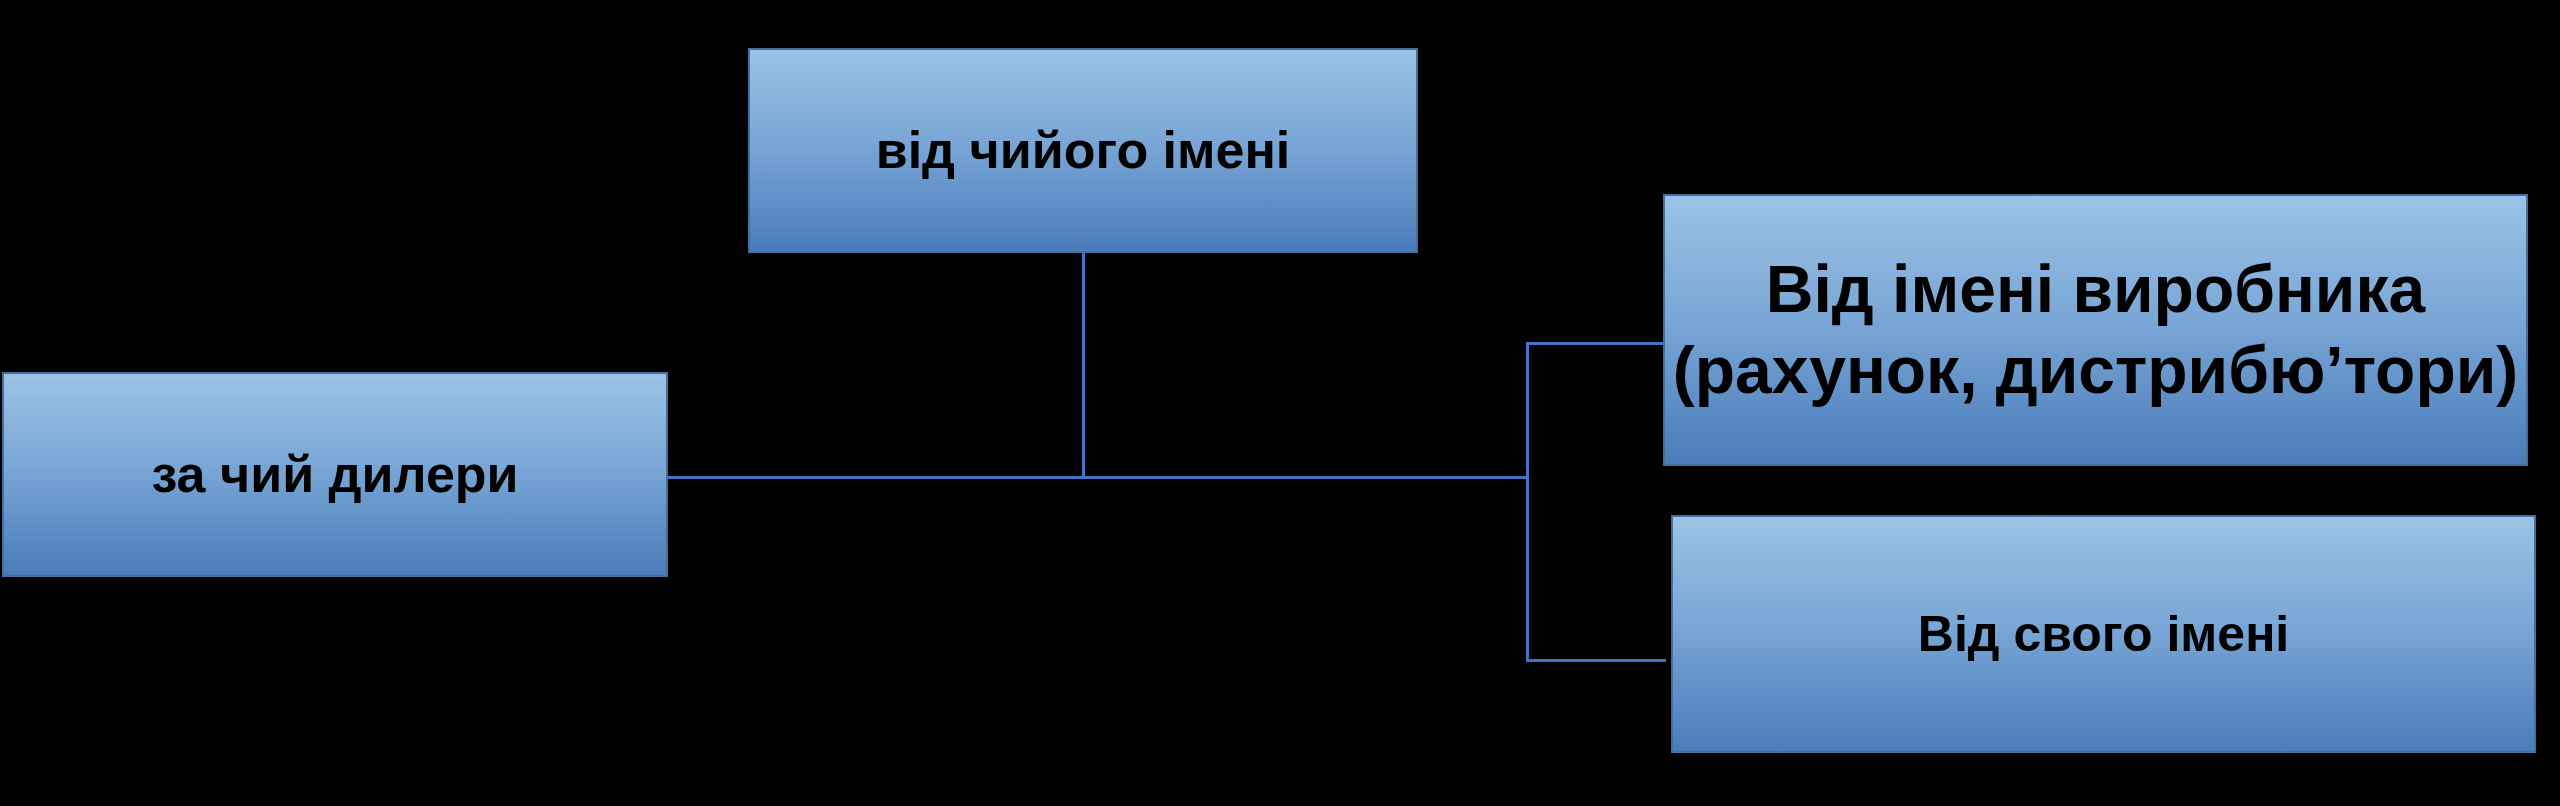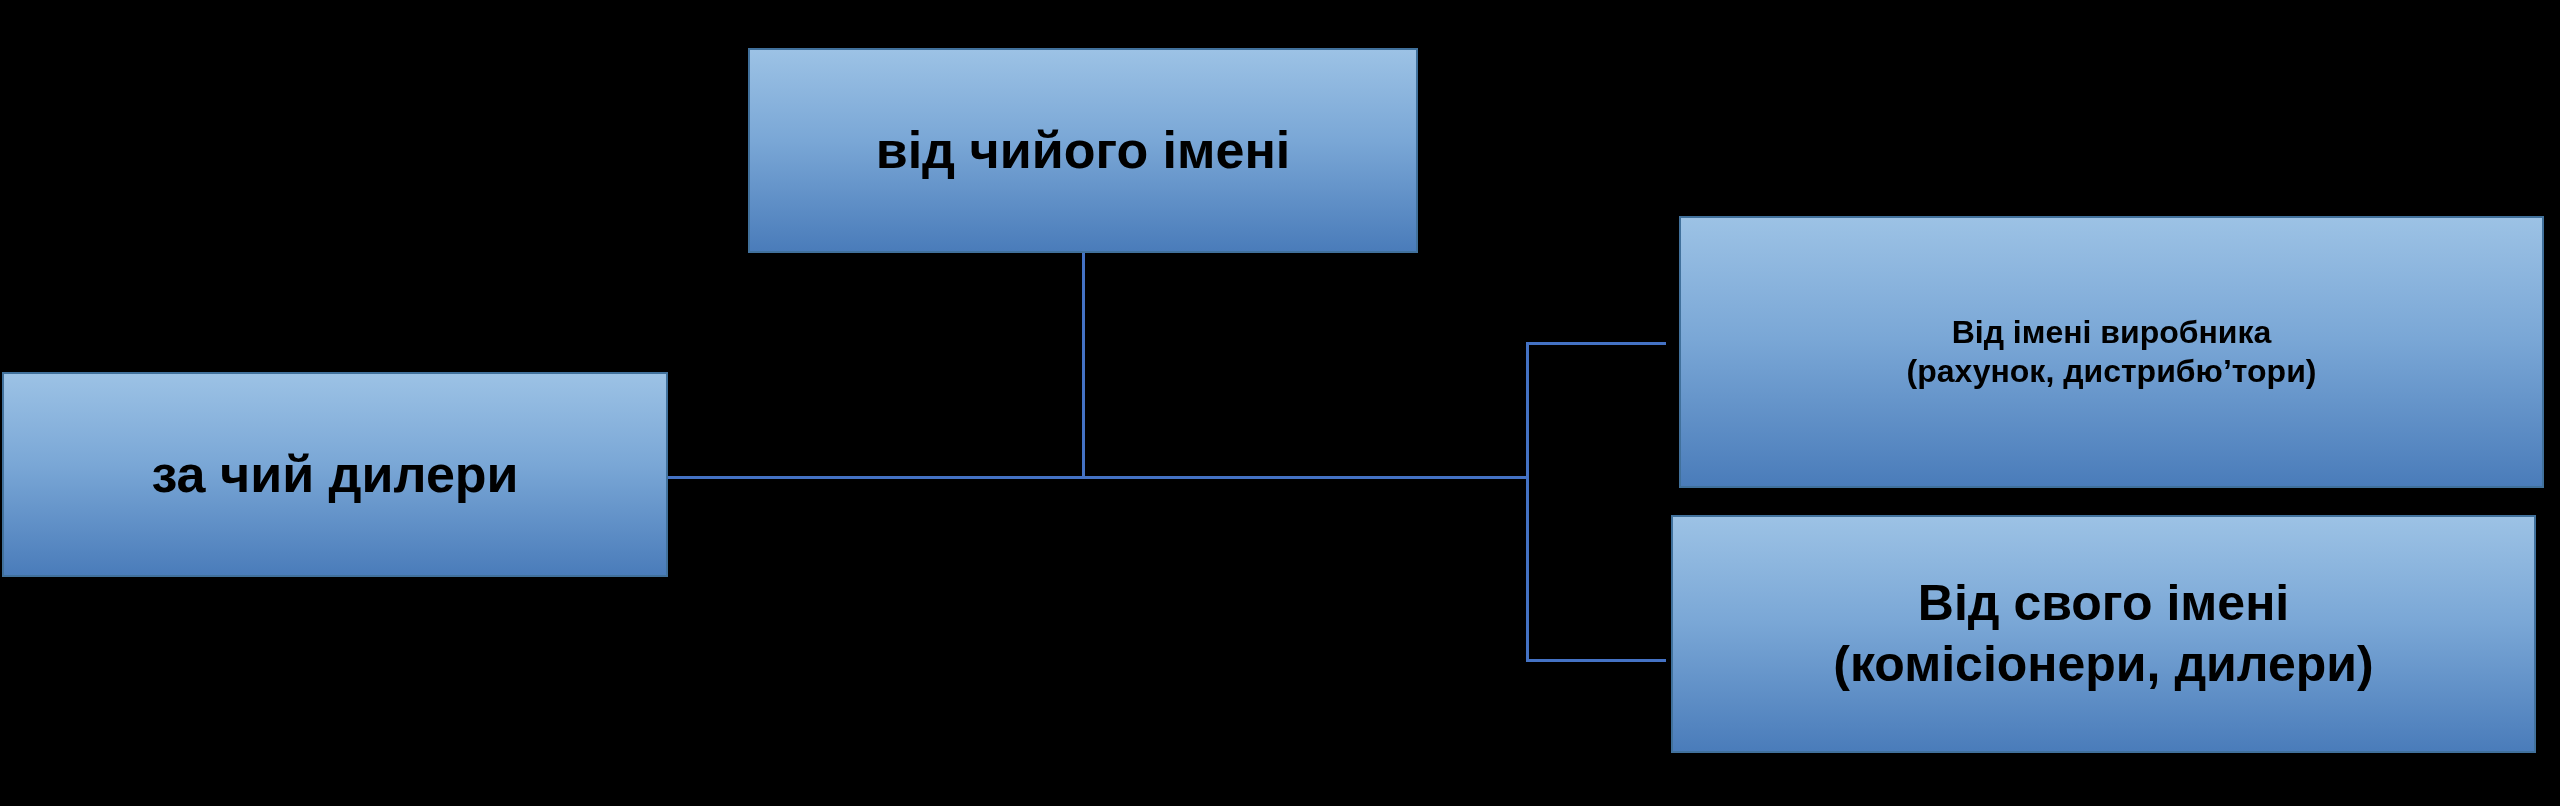--- a/index.html
+++ b/index.html
@@ -36,24 +36,23 @@
     left: 748px; top: 48px;
     width: 670px; height: 205px;
     font-size: 52px;
   }
   #node-left {
     left: 2px; top: 372px;
     width: 666px; height: 205px;
     font-size: 52px;
   }
   #node-right-top {
-    left: 1663px; top: 216px;
+    left: 1663px; top: 194px;
     width: 865px; height: 272px;
-    font-size: 32px;
-    margin-left: 16px;
+    font-size: 66px;
   }
   #node-right-bottom {
     left: 1663px; top: 515px;
     width: 865px; height: 238px;
     font-size: 50px;
     margin-left: 8px;
   }
   .connector {
     position: absolute;
     background: #4472c4;
@@ -83,16 +82,15 @@
     <span class="label">за чий дилери</span>
   </div>
 
   <div class="node" id="node-right-top">
     <span class="line1">Від імені виробника</span>
     <span class="line2">(рахунок, дистрибю’тори)</span>
   </div>
 
   <div class="node" id="node-right-bottom">
     <span class="line1">Від свого імені</span>
-    <span class="line2">(комісіонери, дилери)</span>
   </div>
 
 </div>
 
 </body></html>

